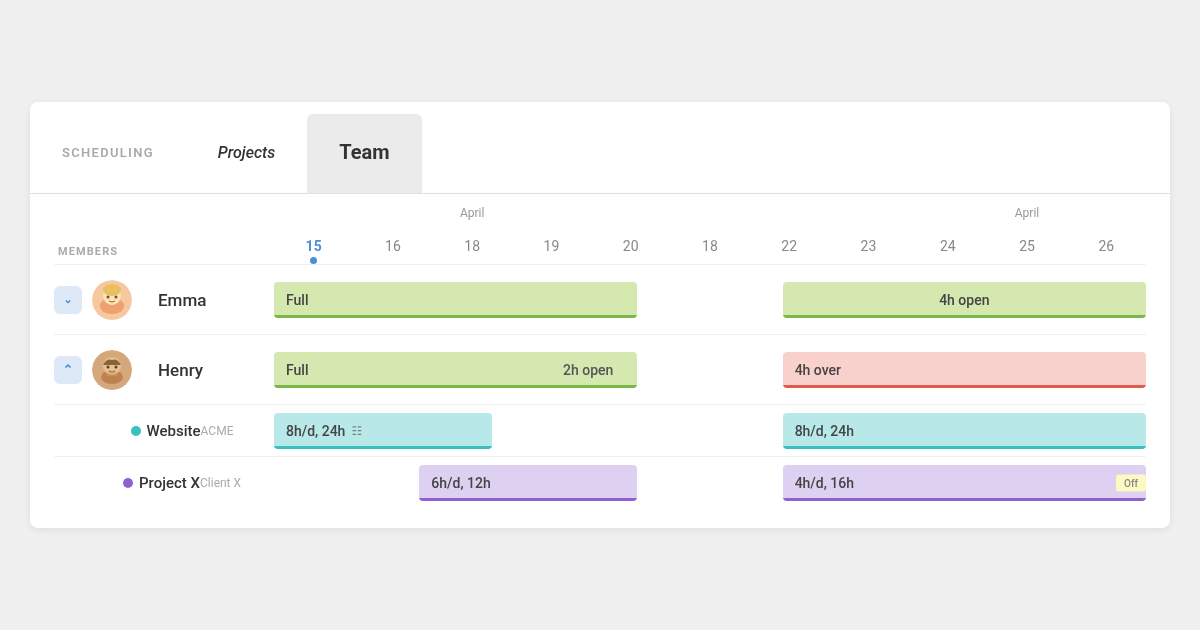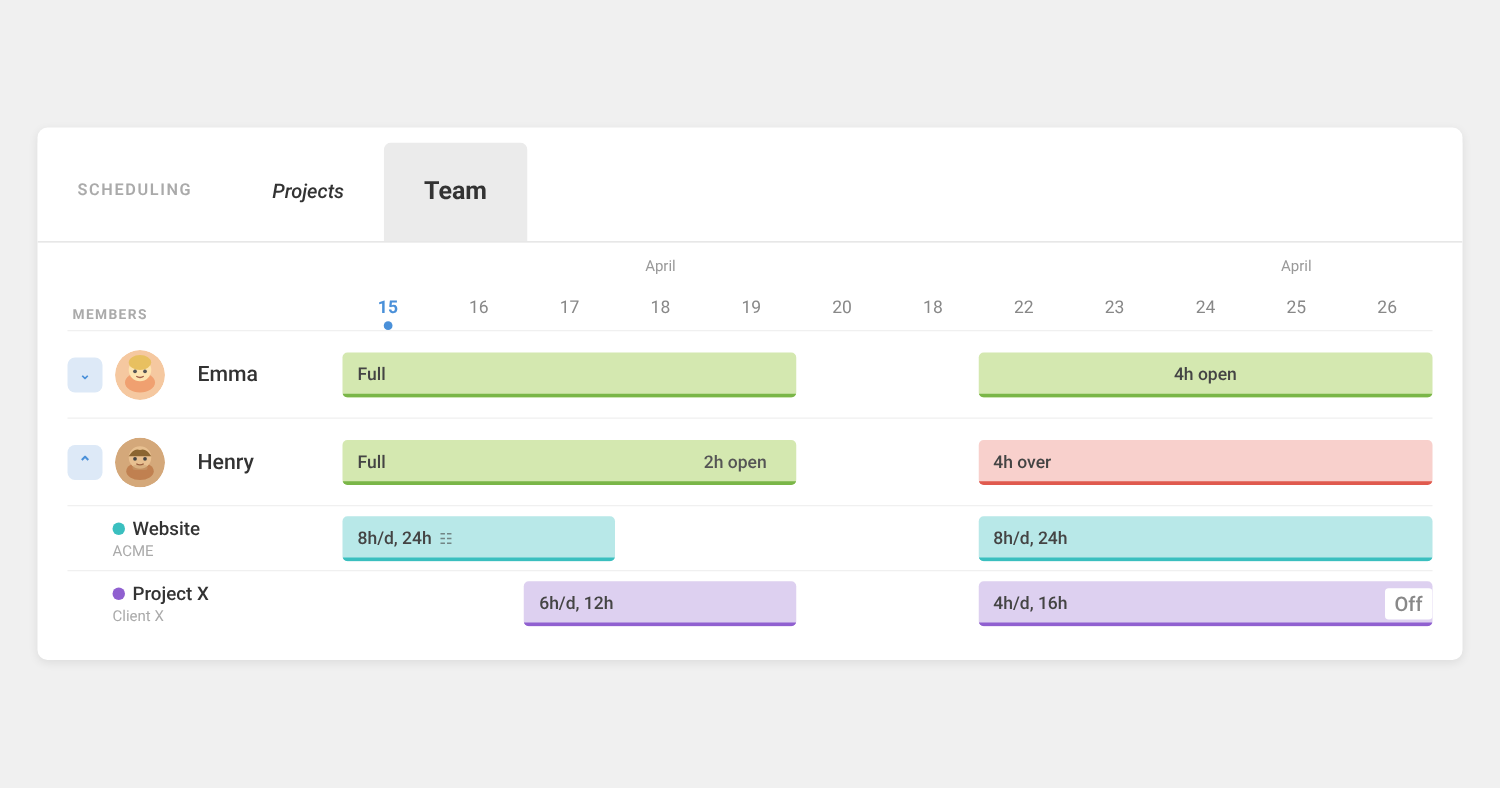--- a/index.html
+++ b/index.html
@@ -146,21 +146,21 @@
       flex-shrink: 0;
       display: flex;
       align-items: center;
       gap: 10px;
       padding: 8px 0;
     }
     .project-member-col {
       width: 220px;
       flex-shrink: 0;
       display: flex;
-      flex-direction: column;
+      flex-direction: row;
       justify-content: center;
       padding: 6px 0 6px 36px;
     }
     .project-name {
       font-size: 15px;
       font-weight: 500;
       color: #333;
       display: flex;
       align-items: center;
       gap: 6px;
@@ -252,23 +252,23 @@
     .bar-red-accent { height: 3px; background: #e05a4e; position: absolute; bottom: 0; left: 0; border-radius: 0 0 4px 4px; }
     .bar-teal { background: #b8e8e8; }
     .bar-teal-accent { height: 3px; background: #3abfbf; position: absolute; bottom: 0; left: 0; border-radius: 0 0 4px 4px; }
     .bar-purple { background: #ddd0f0; }
     .bar-purple-accent { height: 3px; background: #9060d0; position: absolute; bottom: 0; left: 0; border-radius: 0 0 4px 4px; }
     .off-badge {
       position: absolute;
       right: 0;
       top: 50%;
       transform: translateY(-50%);
-      background: #ffffff;
+      background: #fef9c3;
       color: #888;
-      font-size: 16px;
+      font-size: 10px;
       padding: 3px 8px;
       border-radius: 3px;
     }
     
     
     
     
     
     
     
@@ -295,23 +295,20 @@
       <div class="calendar-header">
         <div class="members-label-col">MEMBERS</div>
         <div class="dates-area">
 
           <div class="date-col today">
             <div class="date-num">15</div>
             <div class="today-dot"></div>
           </div>
           <div class="date-col">
             <div class="date-num">16</div>
-          </div>
-          <div class="date-col">
-            <div class="date-num">17</div>
           </div>
           <div class="date-col">
             <div class="month-label">April</div>
             <div class="date-num">18</div>
           </div>
           <div class="date-col">
             <div class="date-num">19</div>
           </div>
           <div class="date-col">
             <div class="date-num">20</div>

